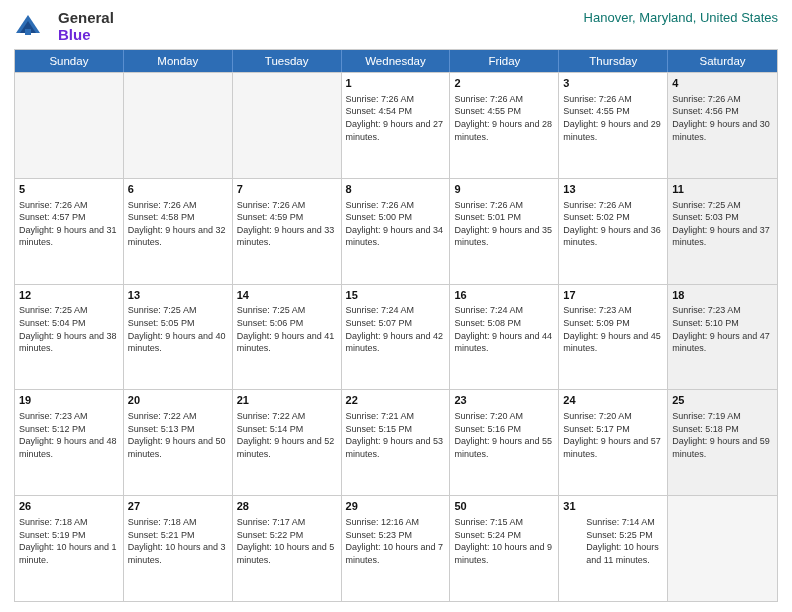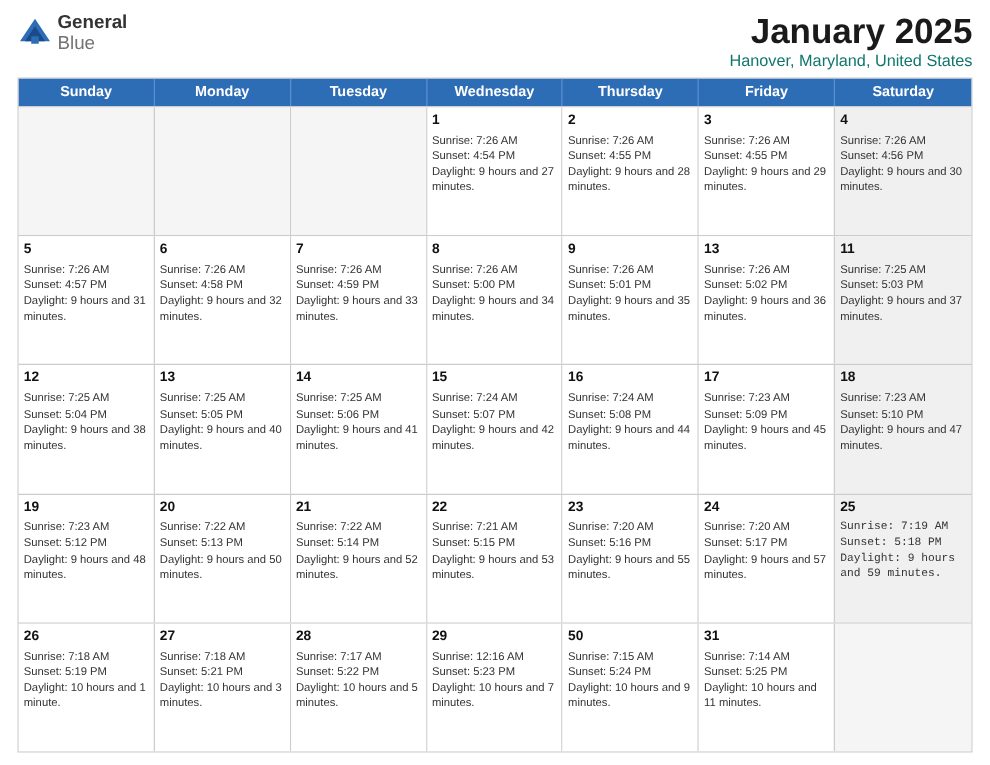--- a/index.html
+++ b/index.html
@@ -19,36 +19,36 @@
     }
     .header {
       display: flex;
       align-items: flex-start;
       justify-content: space-between;
       margin-bottom: 6px;
     }
     .logo {
       display: flex;
       align-items: center;
-      gap: 4px;
+      gap: 16px;
     }
     .logo-text {
       display: flex;
       flex-direction: column;
       line-height: 1.1;
     }
     .logo-general {
       font-size: 15px;
       font-weight: bold;
       color: #333;
     }
     .logo-blue {
       font-size: 15px;
-      font-weight: normal;
-      color: #737373;
+      font-weight: bold;
+      color: #6d28d9;
     }
     .logo-icon {
       width: 28px;
       height: 28px;
     }
     .title-block {
       text-align: right;
     }
     .cal-title {
       font-size: 28px;
@@ -67,21 +67,21 @@
       border: 1px solid #ccc;
     }
     .cal-header-row {
       display: grid;
       grid-template-columns: repeat(7, 1fr);
       background: #2d6db5;
     }
     .cal-header-cell {
       color: #fff;
       font-size: 11.5px;
-      font-weight: bold;
+      font-weight: normal;
       text-align: center;
       padding: 5px 2px;
       border-right: 1px solid #5a8fd0;
     }
     .cal-header-cell:last-child { border-right: none; }
     .cal-body {
       display: flex;
       flex-direction: column;
       flex: 1;
     }
@@ -124,33 +124,32 @@
         <polygon points="14,2 26,20 2,20" fill="#2d6db5"></polygon>
         <polygon points="14,8 22,20 6,20" fill="#1a4a8a"></polygon>
         <rect x="11" y="16" width="6" height="6" fill="#2d6db5"></rect>
       </svg>
       <div class="logo-text">
         <span class="logo-general">General</span>
         <span class="logo-blue">Blue</span>
       </div>
     </div>
     <div class="title-block">
-      <div class="cal-title">January 2025</div>
       <div class="cal-subtitle">Hanover, Maryland, United States</div>
     </div>
   </div>
 
   <div class="calendar">
     <div class="cal-header-row">
     <div class="cal-header-cell">Sunday</div>
         <div class="cal-header-cell">Monday</div>
         <div class="cal-header-cell">Tuesday</div>
         <div class="cal-header-cell">Wednesday</div>
+        <div class="cal-header-cell">Friday</div>
         <div class="cal-header-cell">Thursday</div>
-        <div class="cal-header-cell">Friday</div>
         <div class="cal-header-cell">Saturday</div>
       </div>
     <div class="cal-body">
     <div class="cal-week">
           <div class="cal-cell empty"></div>
           <div class="cal-cell empty"></div>
           <div class="cal-cell empty"></div>
           <div class="cal-cell">
             <div class="day-num">1</div>
             <div class="day-info" style="white-space: pre-wrap;">Sunrise: 7:26 AM
@@ -296,21 +295,21 @@
 Daylight: 9 hours and 55 minutes.</div>
           </div>
           <div class="cal-cell">
             <div class="day-num">24</div>
             <div class="day-info" style="white-space: pre-wrap;">Sunrise: 7:20 AM
 Sunset: 5:17 PM
 Daylight: 9 hours and 57 minutes.</div>
           </div>
           <div class="cal-cell shaded">
             <div class="day-num">25</div>
-            <div class="day-info" style="white-space: pre-wrap; font-family: Liberation Mono, monospace;">Sunrise: 7:19 AM
+            <div class="day-info" style="white-space: pre-wrap;">Sunrise: 7:19 AM
 Sunset: 5:18 PM
 Daylight: 9 hours and 59 minutes.</div>
           </div>
         </div>
         <div class="cal-week">
           <div class="cal-cell">
             <div class="day-num">26</div>
             <div class="day-info" style="white-space: pre-wrap;">Sunrise: 7:18 AM
 Sunset: 5:19 PM
 Daylight: 10 hours and 1 minute.</div>
@@ -334,21 +333,21 @@
 Daylight: 10 hours and 7 minutes.</div>
           </div>
           <div class="cal-cell">
             <div class="day-num">50</div>
             <div class="day-info" style="white-space: pre-wrap;">Sunrise: 7:15 AM
 Sunset: 5:24 PM
 Daylight: 10 hours and 9 minutes.</div>
           </div>
           <div class="cal-cell">
             <div class="day-num">31</div>
-            <div class="day-info" style="white-space: pre-wrap;">Sunrise: 7:14 AM
+            <div class="day-info" style="white-space: pre-wrap; margin-left: 23px;">Sunrise: 7:14 AM
 Sunset: 5:25 PM
 Daylight: 10 hours and 11 minutes.</div>
           </div>
           <div class="cal-cell empty"></div>
         </div>
       </div>
   </div>
 </div>
 
 </body></html>

